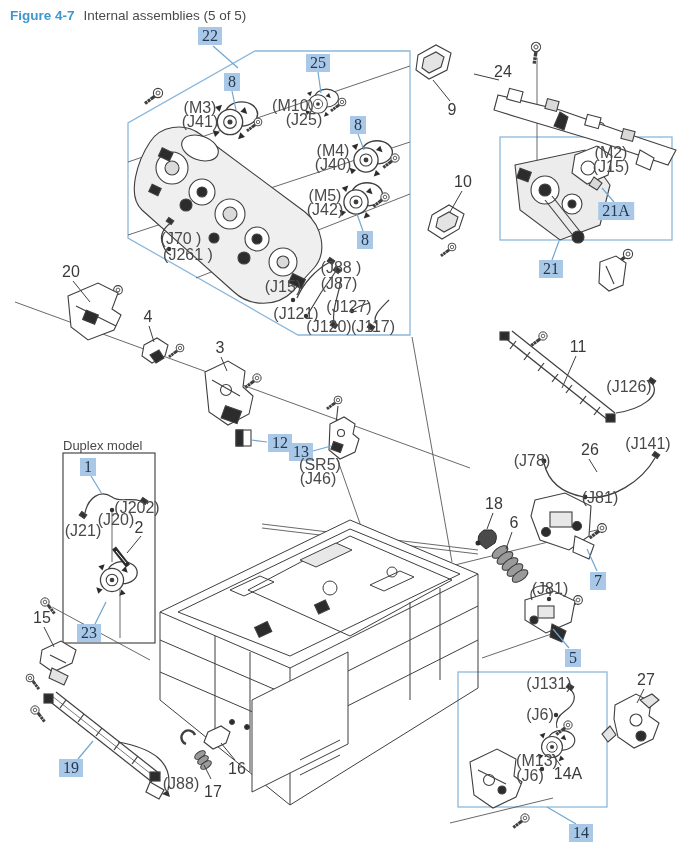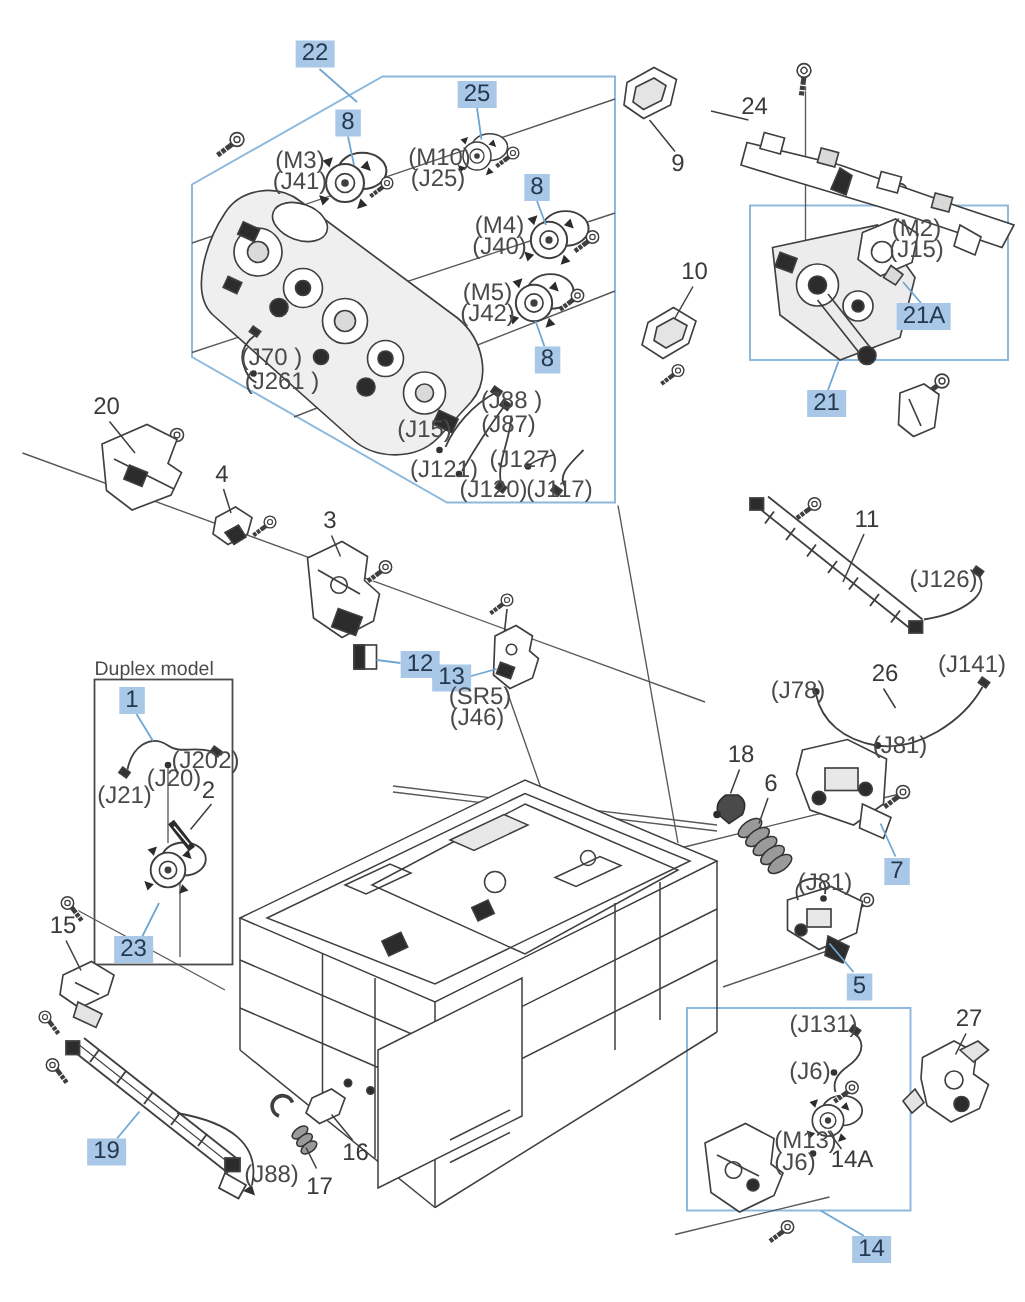--- a/index.html
+++ b/index.html
@@ -10,21 +10,21 @@
   html,body{margin:0;padding:0;background:#ffffff;}
   #page{position:relative;width:683px;height:868px;background:#fff;overflow:hidden;
         font-family:"Liberation Sans",sans-serif;}
   #art{position:absolute;left:0;top:0;}
   #titlebar{position:absolute;left:10px;top:8px;font-size:13.5px;white-space:nowrap;}
   #titlebar .fig{color:var(--figure-blue);font-weight:bold;margin-right:9px;}
   #titlebar .cap{color:#4a4a4a;}
   #duplex-label{position:absolute;left:63px;top:438px;font-size:13px;color:var(--label-gray);}
   .callout{position:absolute;transform:translate(-50%,-50%);font-size:16px;line-height:1;
            color:var(--text-dark);padding:1px 4px;white-space:nowrap;}
-  .callout.hl{background:var(--highlight-bg);color:var(--highlight-text);}
+  .callout.hl{background:var(--highlight-bg);color:var(--highlight-text);font-family:Liberation Serif, serif;}
   .jlabel{position:absolute;transform:translate(-50%,0);font-size:16px;line-height:1;
           color:var(--label-gray);white-space:nowrap;}
 </style>
 </head>
 <body>
 
 <div id="page">
 
   <svg id="art" width="683" height="868" viewBox="0 0 683 868">
     <defs>
@@ -412,20 +412,23 @@
       <line x1="512" y1="532" x2="506" y2="549"></line>
       <line x1="141" y1="536" x2="127" y2="553"></line>
       <line x1="44" y1="627" x2="54" y2="647"></line>
       <line x1="235" y1="760" x2="221" y2="743"></line>
       <line x1="211" y1="779" x2="204" y2="765"></line>
       <line x1="644" y1="689" x2="637" y2="703"></line>
       <line x1="561" y1="766" x2="552" y2="754"></line>
     </g>
   </svg>
 
+  <div id="titlebar">
+    <span class="fig">Figure 4-7</span><span class="cap">Internal assemblies (5 of 5)</span>
+  </div>
 
   <div id="duplex-label">Duplex model</div>
 
   <div id="callout-layer">
       <div class="callout hl" style="left: 210px; top: 36px;">22</div>
       <div class="callout hl" style="left: 232px; top: 82px;">8</div>
       <div class="callout hl" style="left: 318px; top: 63px;">25</div>
       <div class="callout hl" style="left: 358px; top: 125px;">8</div>
       <div class="callout hl" style="left: 365px; top: 240px;">8</div>
       <div class="callout hl" style="left: 616px; top: 211px; text-align: center;">21A</div>
@@ -452,21 +455,21 @@
       <div class="callout" style="left: 42px; top: 618px;">15</div>
       <div class="callout" style="left: 237px; top: 769px;">16</div>
       <div class="callout" style="left: 213px; top: 792px;">17</div>
       <div class="callout" style="left: 646px; top: 680px;">27</div>
       <div class="callout" style="left: 568px; top: 774px; text-align: right;">14A</div>
     </div>
   <div id="jlabel-layer">
       <div class="jlabel" style="left: 200px; top: 100px;">(M3)</div>
       <div class="jlabel" style="left: 200px; top: 114px;">(J41)</div>
       <div class="jlabel" style="left: 293px; top: 98px;">(M10)</div>
-      <div class="jlabel" style="left: 292px; top: 112px; text-align: center;">(J25)</div>
+      <div class="jlabel" style="left: 304px; top: 112px; text-align: center;">(J25)</div>
       <div class="jlabel" style="left: 333px; top: 143px;">(M4)</div>
       <div class="jlabel" style="left: 333px; top: 157px;">(J40)</div>
       <div class="jlabel" style="left: 325px; top: 188px;">(M5)</div>
       <div class="jlabel" style="left: 325px; top: 202px;">(J42)</div>
       <div class="jlabel" style="left: 611px; top: 145px;">(M2)</div>
       <div class="jlabel" style="left: 611px; top: 159px;">(J15)</div>
       <div class="jlabel" style="left: 181px; top: 231px;">(J70 )</div>
       <div class="jlabel" style="left: 188px; top: 247px;">(J261 )</div>
       <div class="jlabel" style="left: 341px; top: 260px;">(J88 )</div>
       <div class="jlabel" style="left: 339px; top: 276px;">(J87)</div>

